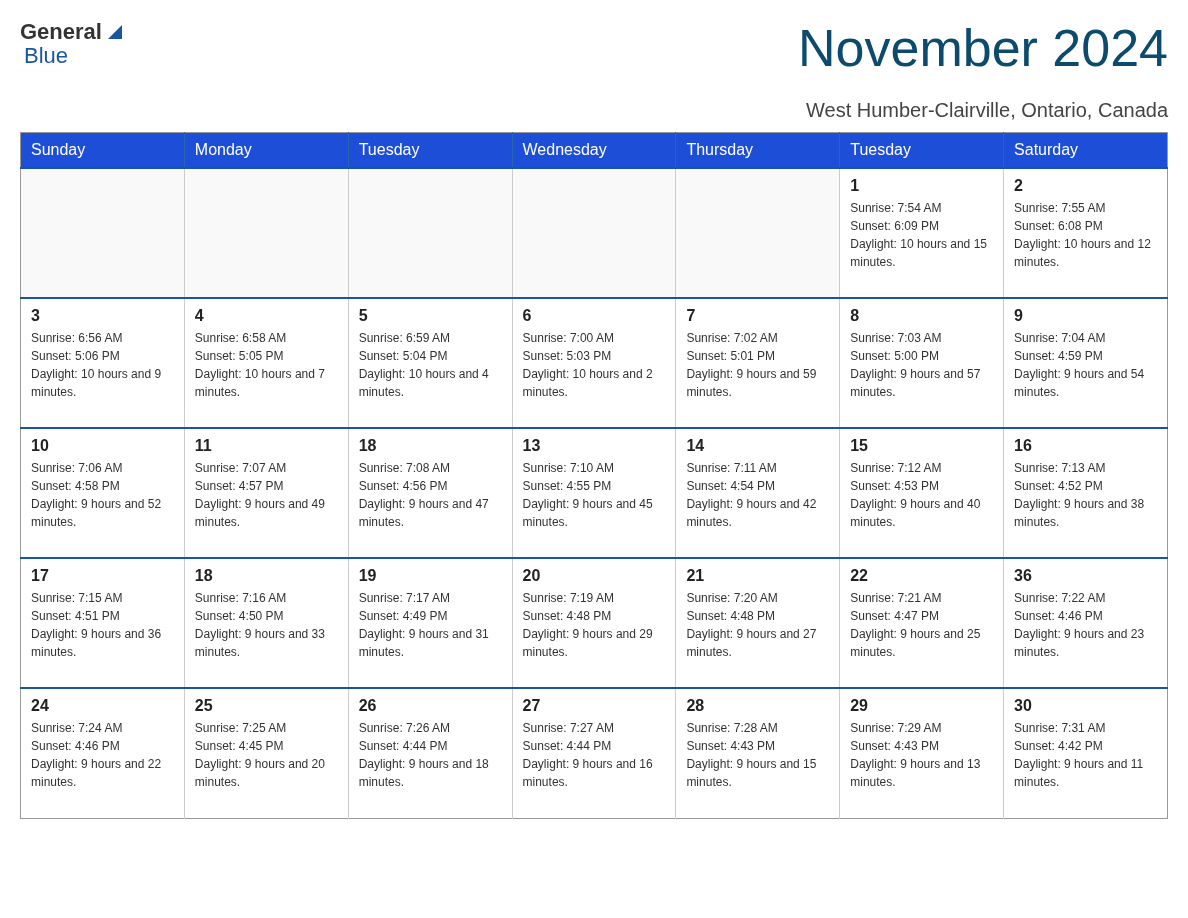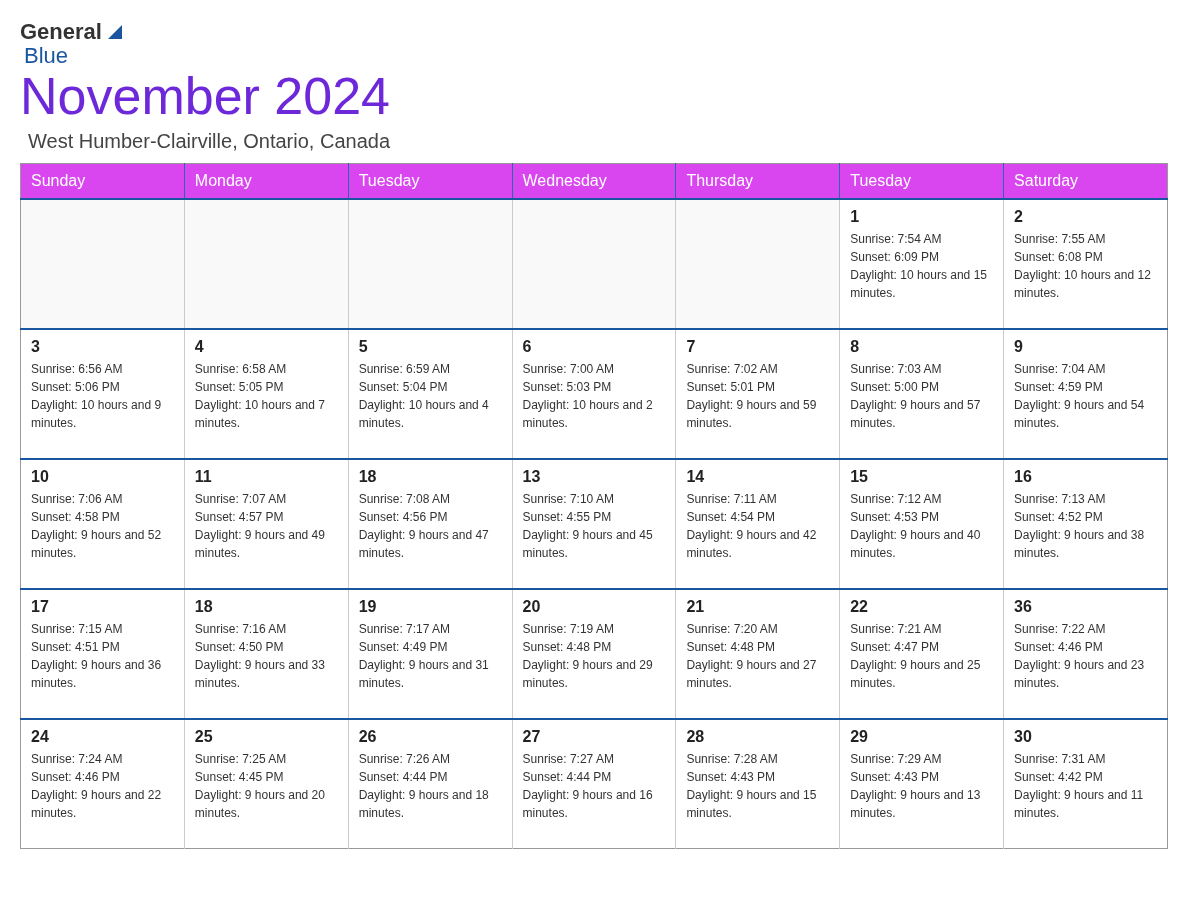--- a/index.html
+++ b/index.html
@@ -8,21 +8,20 @@
       background: #fff;
       padding: 20px;
       width: 1188px;
       min-height: 918px;
     }
     .header-row {
       display: flex;
       justify-content: space-between;
       align-items: flex-start;
       margin-bottom: 10px;
-      flex-direction: column;
     }
     .logo {
       display: flex;
       align-items: center;
       gap: 4px;
     }
     .logo-text-general {
       font-size: 22px;
       font-weight: bold;
       color: #333;
@@ -31,35 +30,35 @@
       font-size: 22px;
       font-weight: normal;
       color: #1a56a0;
     }
     .title-block {
       text-align: right;
     }
     .month-title {
       font-size: 52px;
       font-weight: normal;
-      color: #6d28d9;
+      color: #0c4a6e;
       line-height: 1.1;
     }
     .location-title {
       font-size: 20px;
       color: #444;
-      margin-top: 4px;
+      margin-top: 22px;
     }
     .calendar {
       width: 100%;
       border-collapse: collapse;
       border: 1px solid #999;
     }
     .calendar thead tr {
-      background-color: #d946ef;
+      background-color: #1d4ed8;
     }
     .calendar thead th {
       color: #fff;
       font-size: 16px;
       font-weight: normal;
       padding: 8px 10px;
       text-align: left;
       border-right: 1px solid #2a66b0;
       width: calc(100% / 7);
     }

